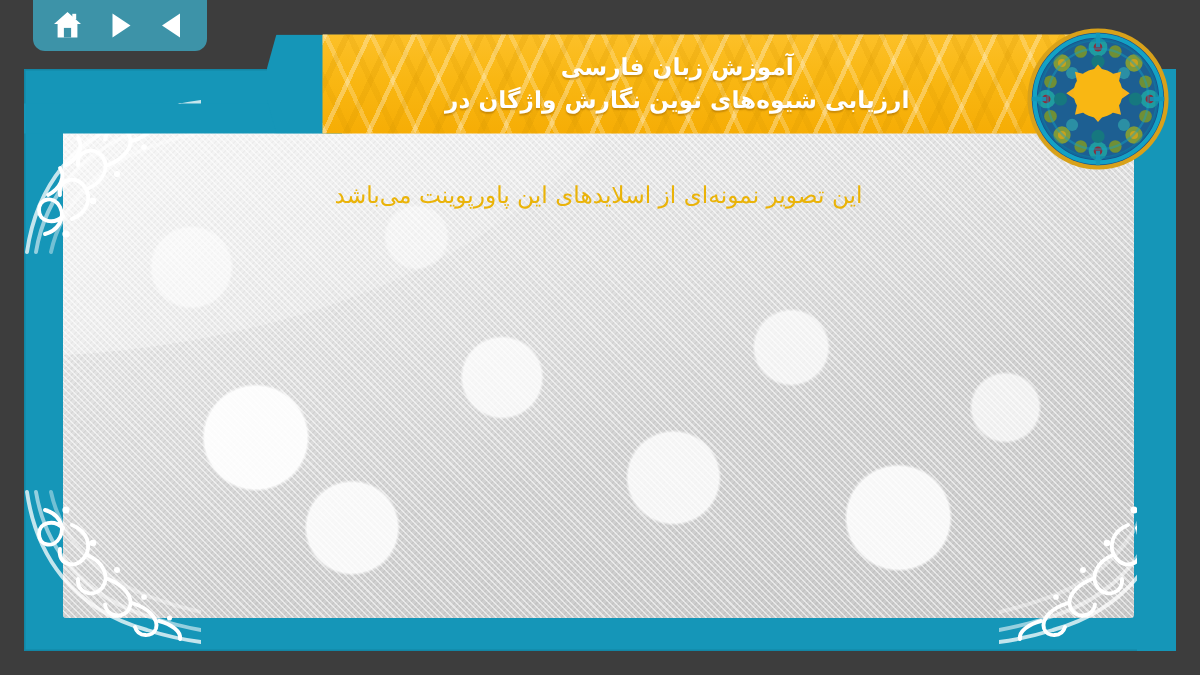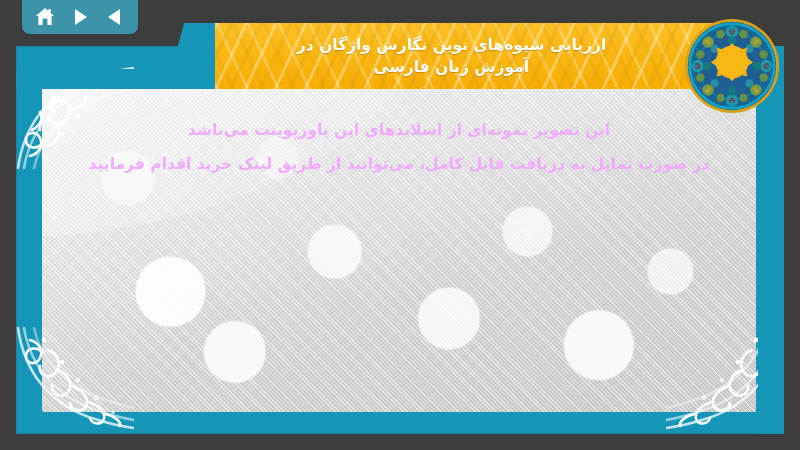--- a/index.html
+++ b/index.html
@@ -132,24 +132,24 @@
     position:absolute;right:16px;top:46px;width:26px;bottom:16px;background:#1596b8;
   }
 
   
   .body-text{
     position:absolute;left:60px;right:62px;top:118px;
     direction:rtl;text-align:center;
   }
   .body-text p{
     margin:0 0 9px 0;
-    color:#f0abfc;
+    color:#eab308;
     font-size:15.5px;
     line-height:1.62;
-    font-weight:bold;
+    font-weight:normal;
     white-space:nowrap;
   }
   .body-text p:last-child{margin-bottom:0;}
 </style>
 </head>
 <body>
 
 <div class="slide">
 
   <div class="outer-frame"></div>
@@ -223,22 +223,22 @@
   </div>
 
   <div class="right-edge"></div>
 
   <div class="header-strip"></div>
 
   <div class="title-tab-foot"></div>
   <div class="title-tab"></div>
 
   <div class="title-bar">
+    <div class="t-line">آموزش زبان فارسی</div>
     <div class="t-line">ارزیابی شیوه‌های نوین نگارش واژگان در</div>
-    <div class="t-line">آموزش زبان فارسی</div>
   </div>
 
   <div class="medallion">
     <svg viewBox="0 0 100 100" xmlns="http://www.w3.org/2000/svg">
       <circle cx="50" cy="50" r="49" fill="#d8a11a"></circle>
       <circle cx="50" cy="50" r="46" fill="#1a4f8a"></circle>
       <circle cx="50" cy="50" r="44" fill="none" stroke="#13a2c4" stroke-width="3"></circle>
       <circle cx="50" cy="50" r="41" fill="#1d5f92"></circle>
       <g>
         <g id="petals">
@@ -312,16 +312,15 @@
           <path d="M11 2 L20 10 L17.6 10 L17.6 19 L4.4 19 L4.4 10 L2 10 Z" fill="#ffffff"></path>
           <rect x="8.6" y="12.6" width="4.8" height="6.4" fill="#3d93a8"></rect>
           <rect x="14.2" y="3.2" width="2.6" height="3.6" fill="#ffffff"></rect>
         </svg>
       </span>
     </button>
   </div>
 
   <div class="body-text">
     <p>این تصویر نمونه‌ای از اسلایدهای این پاورپوینت می‌باشد</p>
-    <p>در صورت تمایل به دریافت فایل کامل، می‌توانید از طریق لینک خرید اقدام فرمایید</p>
   </div>
 
 </div>
 
 </body></html>

